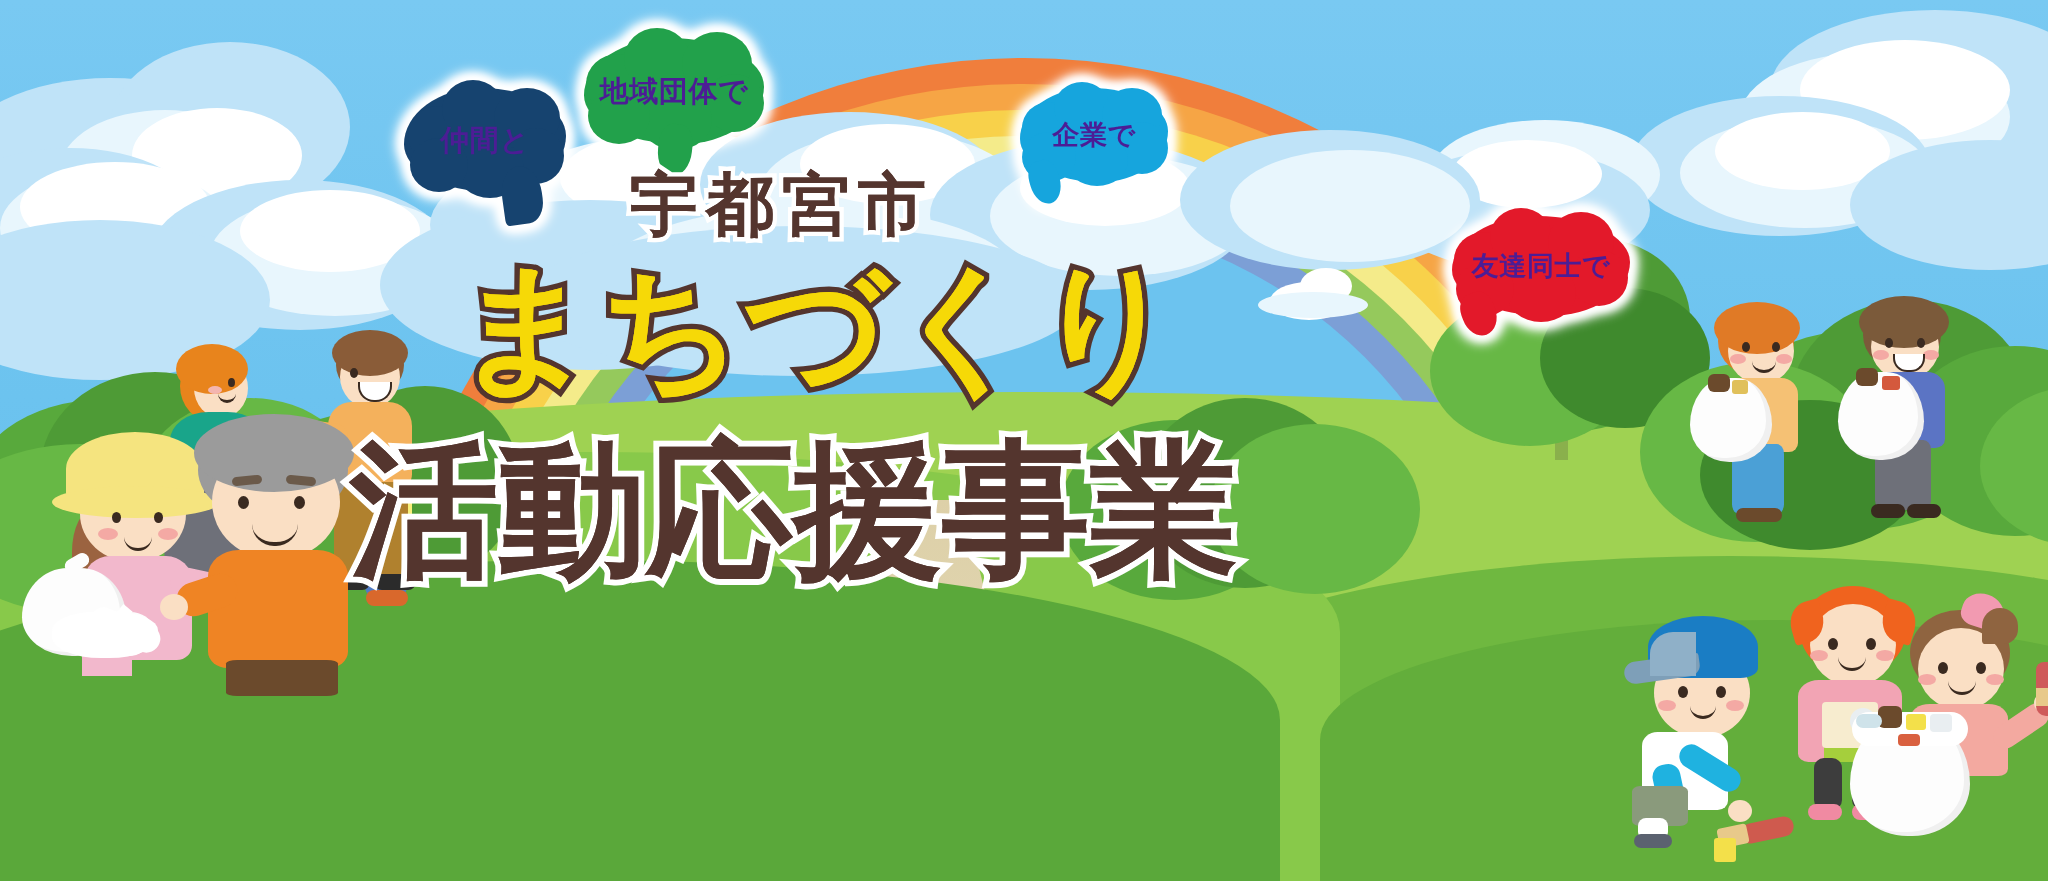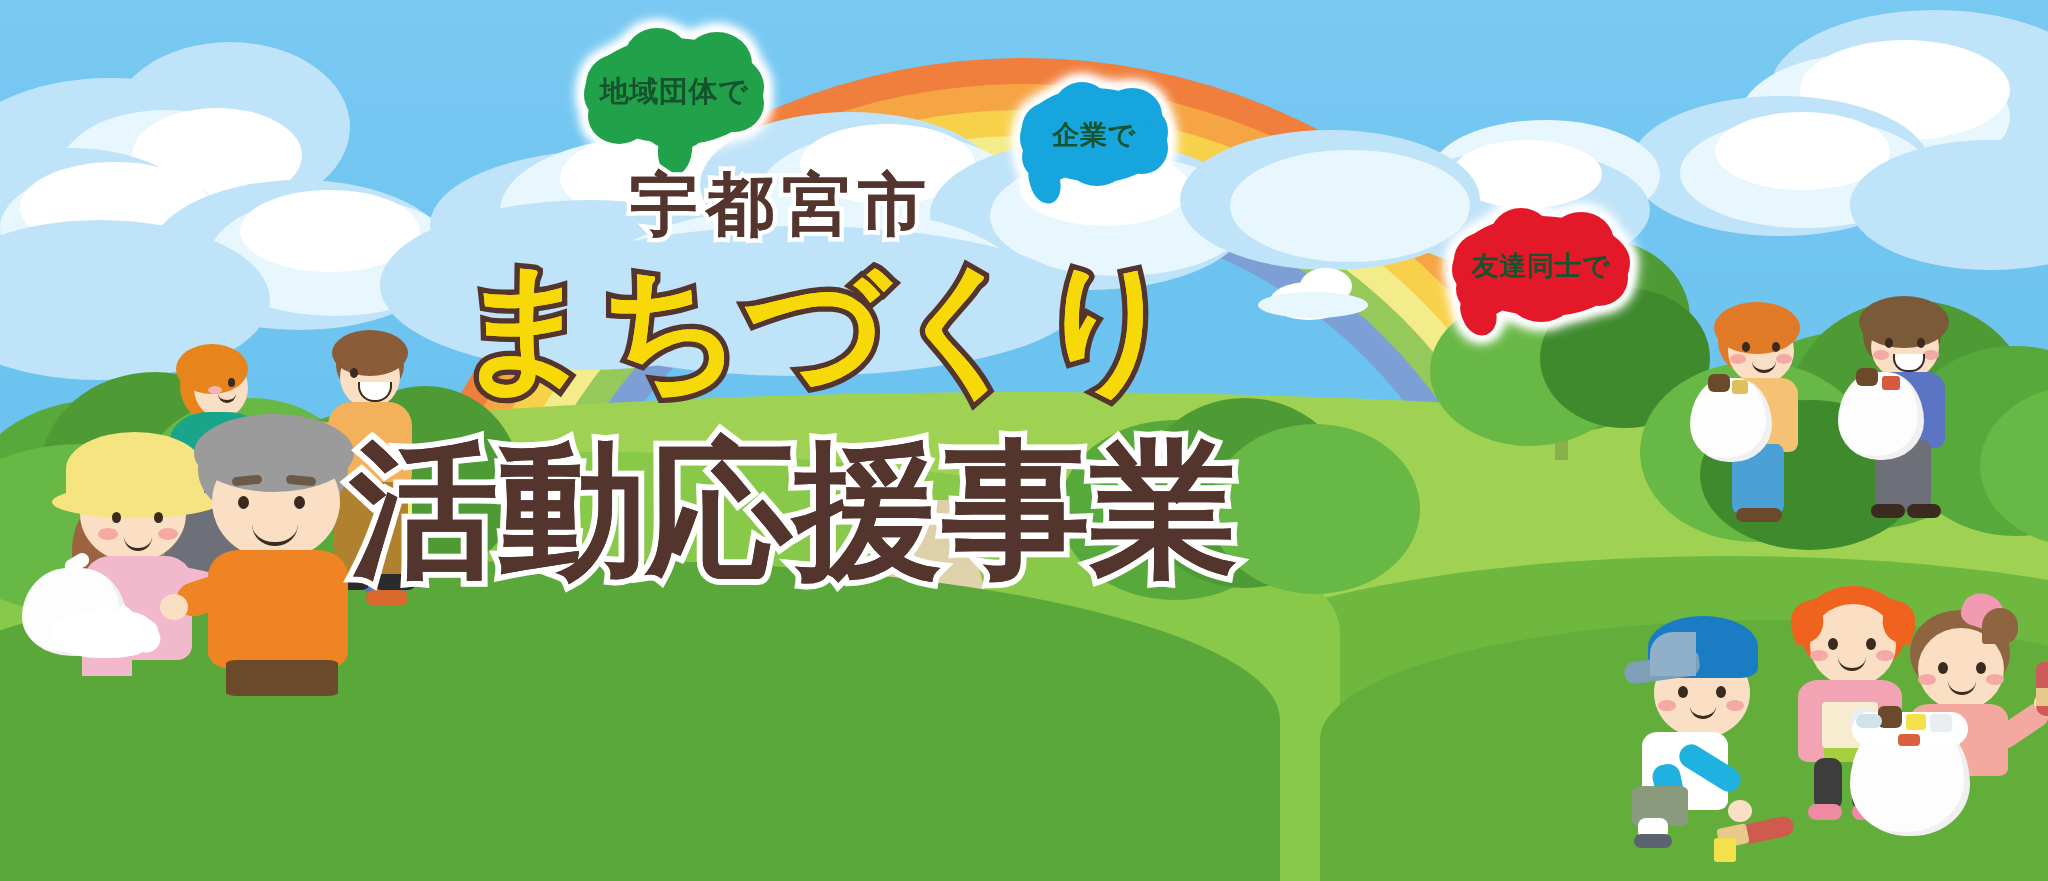--- a/index.html
+++ b/index.html
@@ -41,21 +41,21 @@
   .bush{position:absolute;border-radius:50%;}
   .b1{background:#4e9b36;}
   .b2{background:#58a93c;}
   .b3{background:#67b845;}
   .b4{background:#3f8a2d;}
 
   .trunk{position:absolute;background:#7aa33f;}
 
   
   .bubble{position:absolute;display:flex;align-items:center;justify-content:center;
-    color:#14532d;font-weight:700;letter-spacing:.02em;text-align:right;line-height:1;
+    color:#4c1d95;font-weight:700;letter-spacing:.02em;text-align:right;line-height:1;
     filter:drop-shadow(0 0 6px rgba(255,255,255,1)) drop-shadow(0 0 5px rgba(255,255,255,1))
            drop-shadow(0 0 4px rgba(255,255,255,1)) drop-shadow(0 0 3px rgba(255,255,255,1));
   }
   .bubble .body{position:absolute;inset:0;border-radius:48% 52% 46% 54%/54% 46% 54% 46%;}
   .bubble .lob{position:absolute;border-radius:50%;}
   .bubble .txt{position:relative;z-index:5;}
 
   
   .city{
     position:absolute;left:612px;top:166px;width:340px;height:76px;
@@ -363,20 +363,31 @@
 
   <div class="bag" style="position:absolute;left:1850px;top:718px;width:120px;height:118px;"></div>
   <div class="sh" style="position:absolute;left:1852px;top:712px;width:116px;height:34px;background:#ffffff;border-radius:20px;"></div>
   <div class="sh" style="position:absolute;left:1878px;top:706px;width:24px;height:22px;background:#6b4a2c;border-radius:6px;"></div>
   <div class="sh" style="position:absolute;left:1906px;top:714px;width:20px;height:16px;background:#f3e04a;border-radius:3px;"></div>
   <div class="sh" style="position:absolute;left:1930px;top:714px;width:22px;height:18px;background:#e9eef1;border-radius:4px;"></div>
   <div class="sh" style="position:absolute;left:1856px;top:714px;width:26px;height:14px;background:#cfe3ea;border-radius:7px;"></div>
   <div class="sh" style="position:absolute;left:1898px;top:734px;width:22px;height:12px;background:#d9603f;border-radius:4px;"></div>
 
 
+  <div class="bubble" style="left:404px;top:88px;width:162px;height:104px;font-size:29px;">
+    <div class="body" style="background:#16436f;"></div>
+    <div class="lob" style="background:#16436f;left:4px;top:18px;width:60px;height:58px;"></div>
+    <div class="lob" style="background:#16436f;left:38px;top:-8px;width:62px;height:58px;"></div>
+    <div class="lob" style="background:#16436f;left:90px;top:0px;width:66px;height:60px;"></div>
+    <div class="lob" style="background:#16436f;left:104px;top:40px;width:56px;height:56px;"></div>
+    <div class="lob" style="background:#16436f;left:52px;top:52px;width:68px;height:58px;"></div>
+    <div class="lob" style="background:#16436f;left:6px;top:50px;width:58px;height:54px;"></div>
+    <div class="lob" style="background:#16436f;left:98px;top:78px;width:40px;height:58px;transform:rotate(-8deg);border-radius:50% 50% 40% 10%;"></div>
+    <span class="txt">仲間と</span>
+  </div>
 
   <div class="bubble" style="left:584px;top:38px;width:180px;height:106px;font-size:29px;">
     <div class="body" style="background:#22a14b;"></div>
     <div class="lob" style="background:#22a14b;left:2px;top:16px;width:64px;height:60px;"></div>
     <div class="lob" style="background:#22a14b;left:40px;top:-10px;width:66px;height:62px;"></div>
     <div class="lob" style="background:#22a14b;left:98px;top:-6px;width:70px;height:64px;"></div>
     <div class="lob" style="background:#22a14b;left:120px;top:36px;width:60px;height:58px;"></div>
     <div class="lob" style="background:#22a14b;left:56px;top:52px;width:72px;height:60px;"></div>
     <div class="lob" style="background:#22a14b;left:4px;top:50px;width:62px;height:56px;"></div>
     <div class="lob" style="background:#22a14b;left:74px;top:86px;width:34px;height:52px;transform:rotate(6deg);border-radius:40% 40% 50% 50%;"></div>

